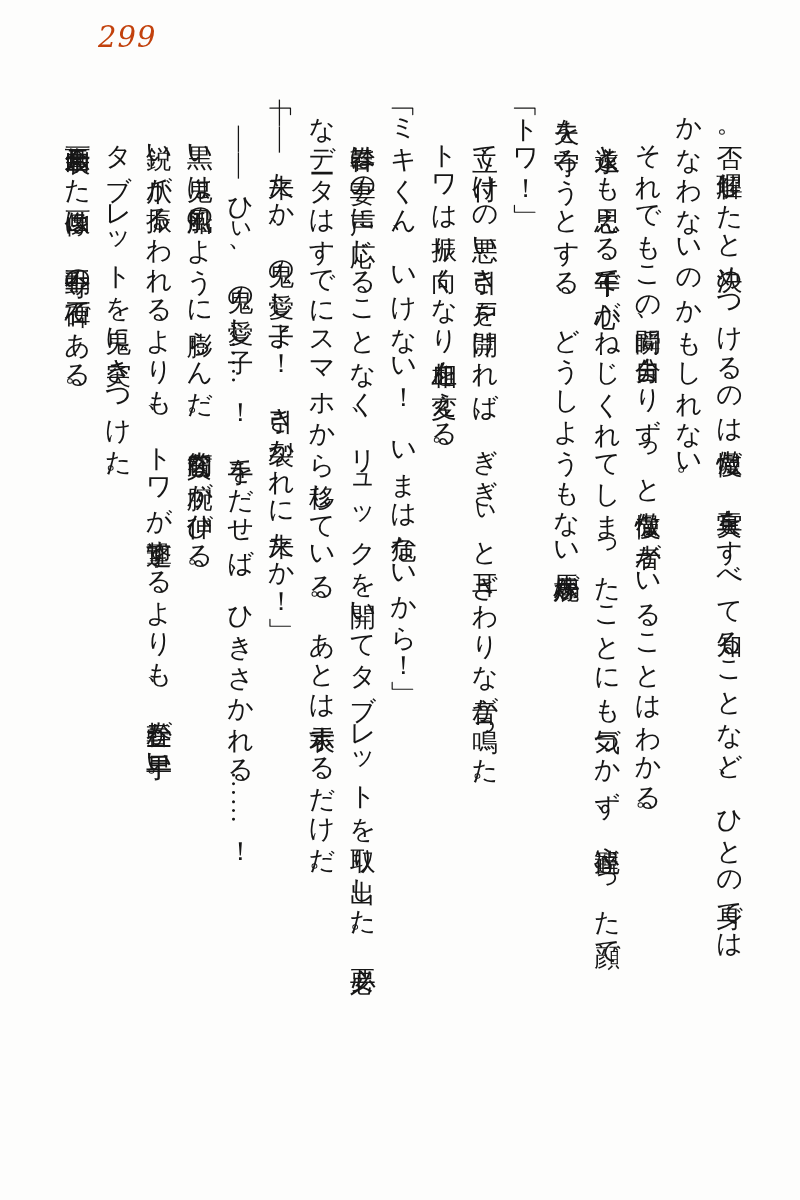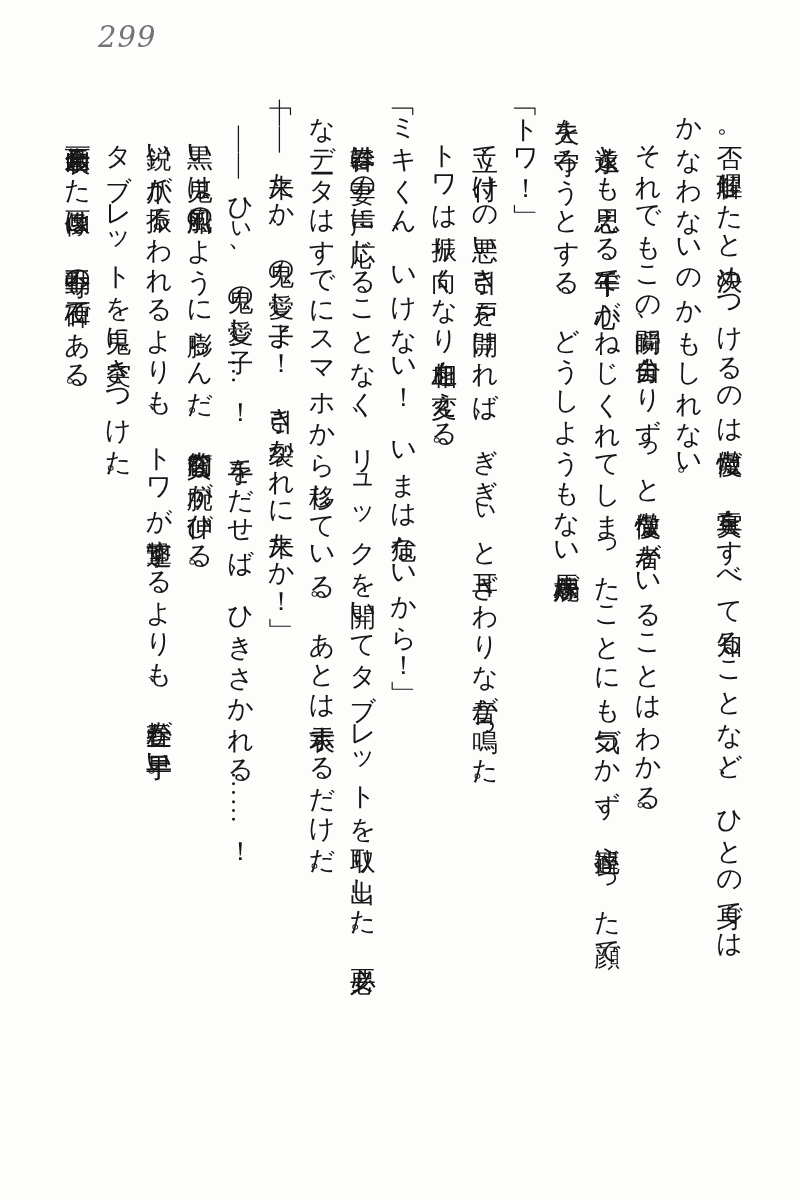--- a/index.html
+++ b/index.html
@@ -15,21 +15,21 @@
     overflow: hidden;
     font-family: "Liberation Serif", "DejaVu Serif", serif;
   }
   .page-number {
     position: absolute;
     top: 20px;
     left: 98px;
     font-size: 29px;
     font-style: italic;
     letter-spacing: 1px;
-    color: #737373;
+    color: #c2410c;
     font-family: "DejaVu Serif", "Liberation Serif", serif;
   }
   .text-block {
     position: absolute;
     top: 99px;
     right: 51px;
     height: 1035px;
     writing-mode: vertical-rl;
     text-orientation: mixed;
     color: #161616;

